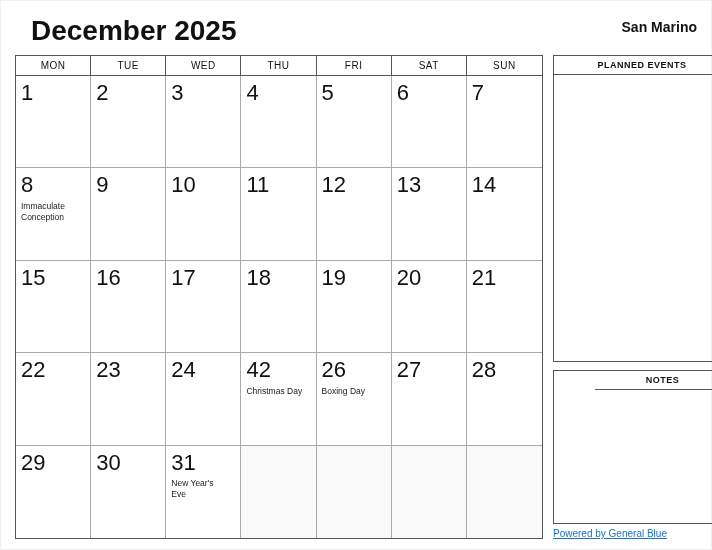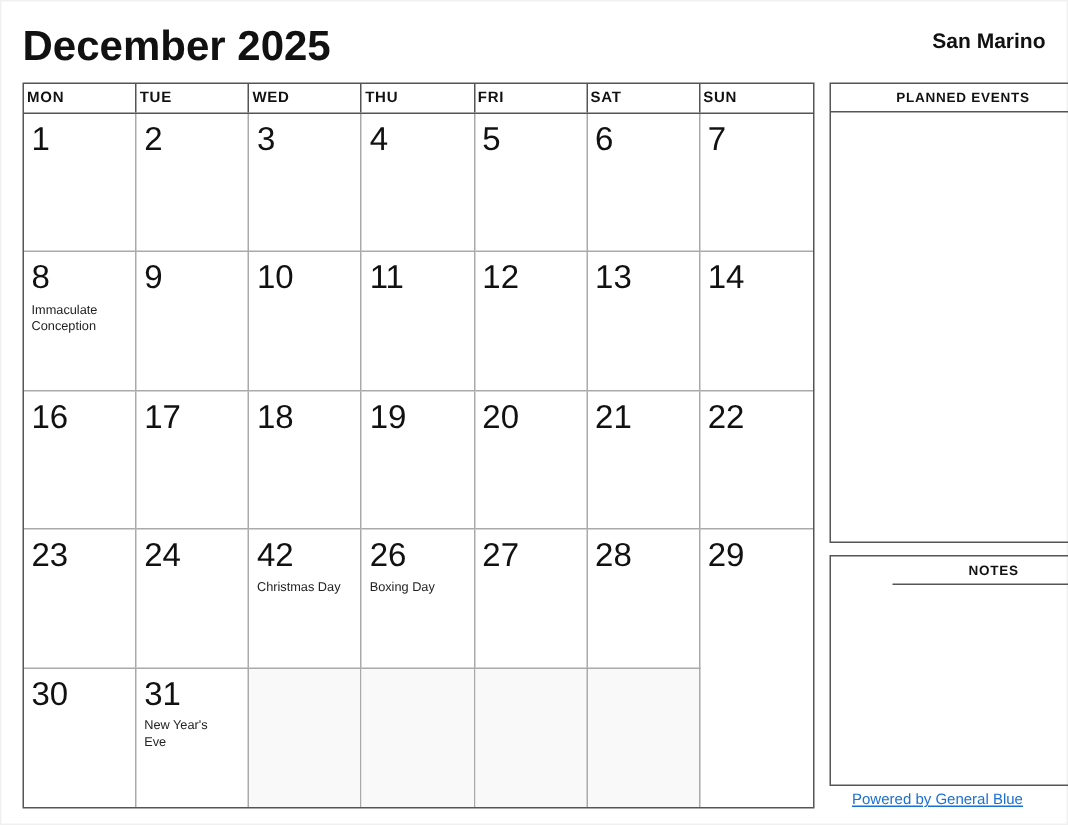--- a/index.html
+++ b/index.html
@@ -23,20 +23,21 @@
     .header {
       display: flex;
       justify-content: space-between;
       align-items: flex-start;
       margin-bottom: 8px;
     }
     .month-title {
       font-size: 28px;
       font-weight: bold;
       color: #111;
+      margin-left: 16px;
     }
     .country-title {
       font-size: 14px;
       font-weight: bold;
       color: #111;
       text-align: right;
       padding-top: 4px;
     }
     .main-area {
       display: flex;
@@ -49,22 +50,23 @@
       flex-direction: column;
       border: 1px solid #555;
     }
     .day-headers {
       display: grid;
       grid-template-columns: repeat(7, 1fr);
       border-bottom: 1px solid #555;
       background: white;
     }
     .day-header {
+      text-align: center;
       font-size: 10px;
-      font-weight: bold;
+      font-weight: normal;
       padding: 4px 2px;
       border-right: 1px solid #555;
       color: #111;
       letter-spacing: 0.5px;
     }
     .day-header:last-child {
       border-right: none;
     }
     .calendar-grid {
       display: grid;
@@ -123,21 +125,21 @@
       flex: 1;
       min-height: 80px;
     }
     .planned-events-box {
       flex: 2;
     }
     .notes-box {
       flex: 1;
     }
     .powered-by {
-      text-align: center;
+      text-align: left;
       font-size: 10px;
       color: #1a6fd4;
       margin-top: 4px;
       text-decoration: underline;
       cursor: pointer;
     }
     .sidebar-wrapper {
       display: flex;
       flex-direction: column;
       width: 144px;
@@ -203,20 +205,23 @@
             <span class="day-num">12</span>
           </div>
         <div class="day-cell">
             <span class="day-num">13</span>
           </div>
         <div class="day-cell">
             <span class="day-num">14</span>
           </div>
 
         <div class="day-cell">
+            <span class="day-num">15</span>
+          </div>
+        <div class="day-cell">
             <span class="day-num">16</span>
           </div>
         <div class="day-cell">
             <span class="day-num">17</span>
           </div>
         <div class="day-cell">
             <span class="day-num">18</span>
           </div>
         <div class="day-cell">
             <span class="day-num">19</span>

